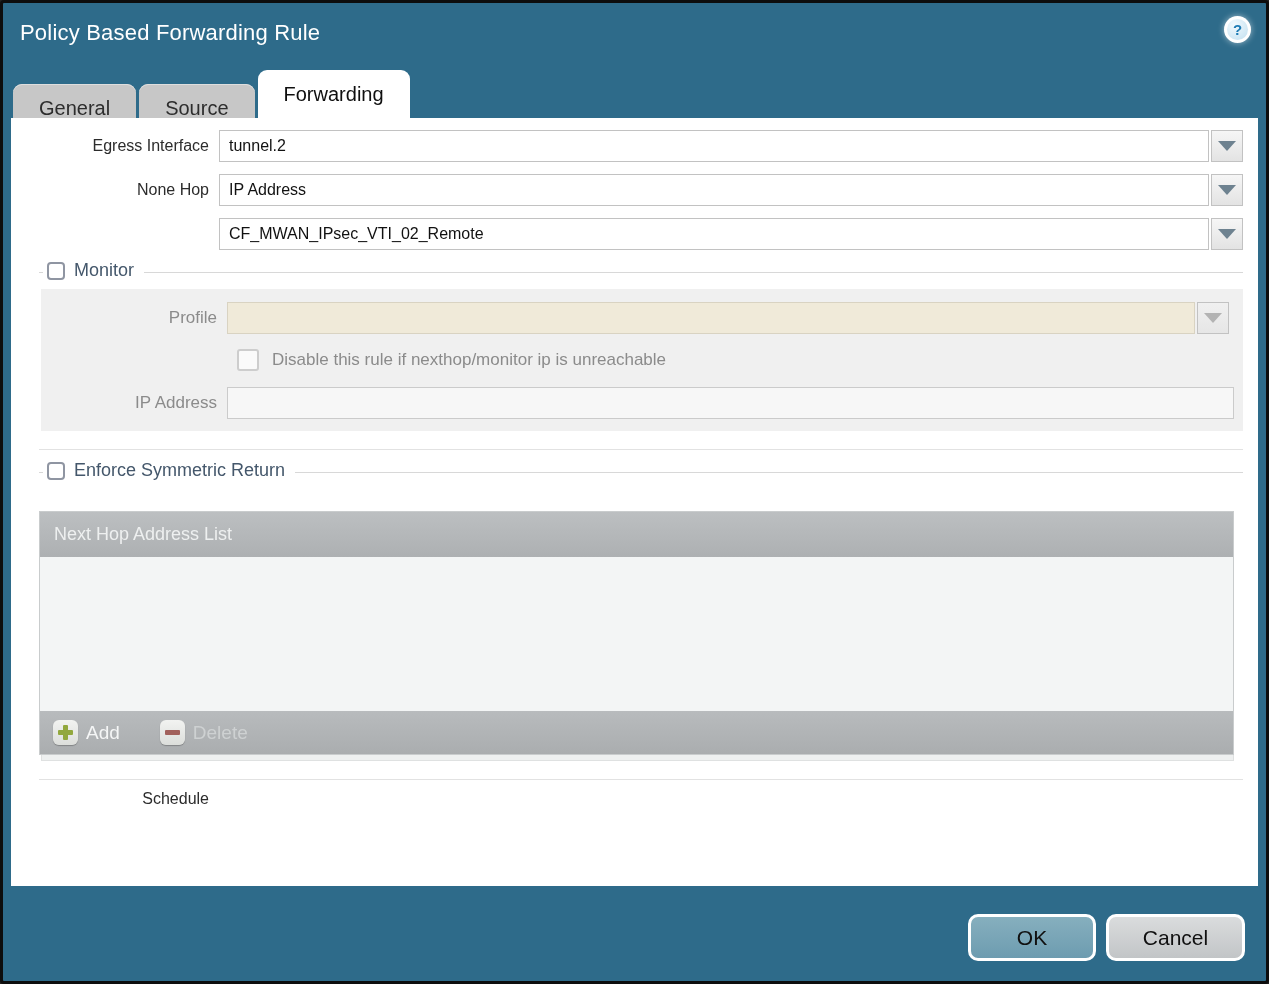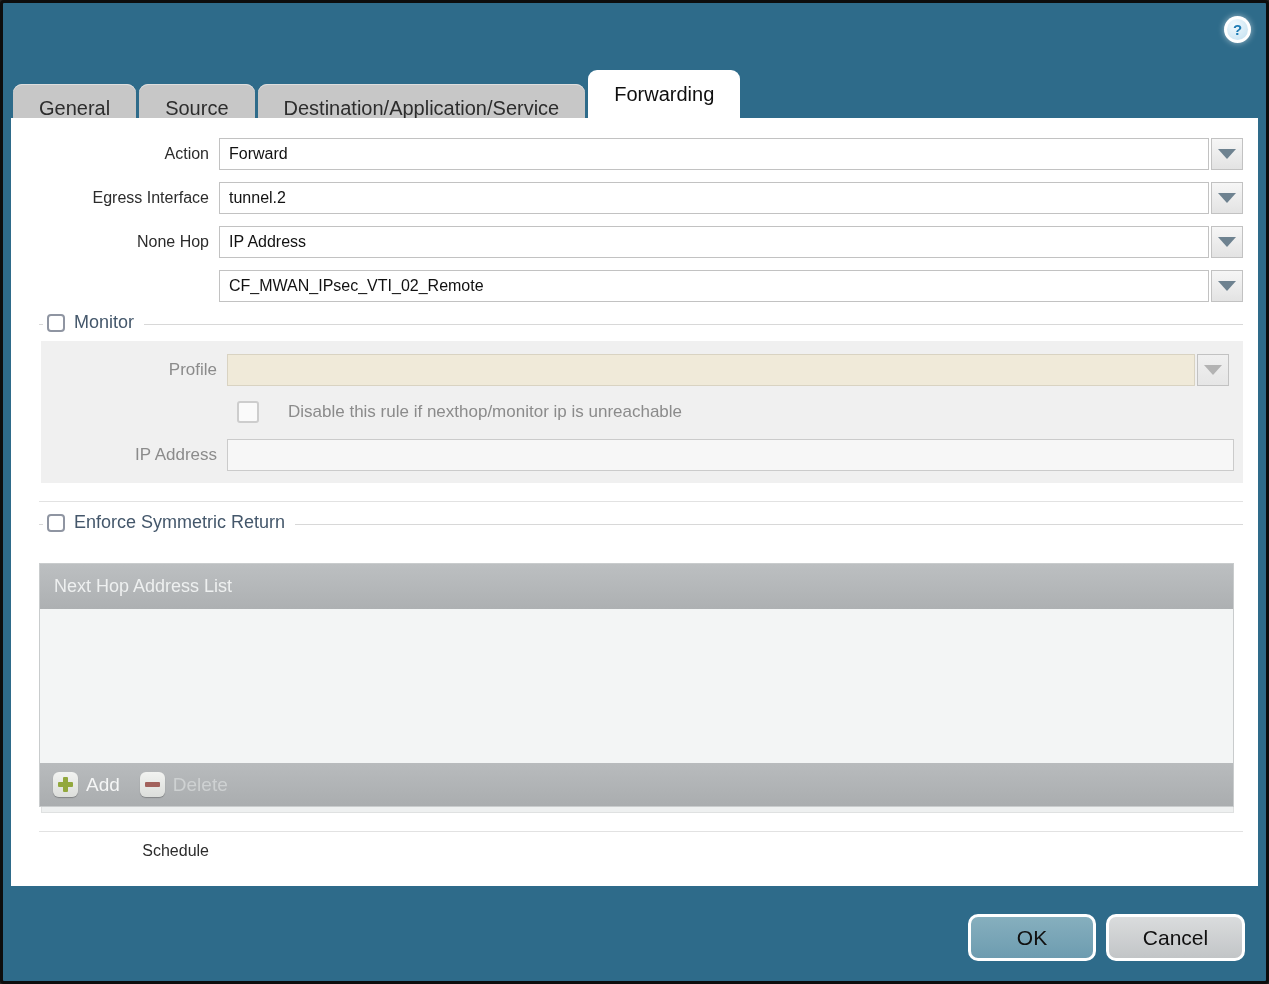--- a/index.html
+++ b/index.html
@@ -42,30 +42,30 @@
   .cbox{width:18px;height:18px;border:2px solid #8f95a2;border-radius:4px;background:#fff;flex:none;cursor:pointer;}
 
   
   .monitorbox{background:#f0f0f0;padding:9px 0 12px;margin-left:2px;}
   .mrow{display:flex;align-items:center;margin-top:12px;justify-content:center;}
   .mrow .lbl{width:186px;color:#8b8b8b;font-size:17px;}
   .combo.beige{background:#f0ead9;border-color:#d9d3c2;cursor:default;}
   .mtrail{width:14px;flex:none;}
   .dcheckrow{display:flex;align-items:center;margin:15px 0 0 196px;}
   .dcbox{width:22px;height:22px;border:2px solid #cdcdcd;border-radius:3px;background:#fafafa;flex:none;}
-  .dchecklabel{margin-left:29px;font-size:17px;color:#8b8b8b;}
+  .dchecklabel{margin-left:13px;font-size:17px;color:#8b8b8b;}
   .input.disabled{flex:1;height:32px;border:1px solid #cbcbcb;background:#f7f7f7;}
   .itrail{width:9px;flex:none;}
 
   
   .tablewrap{margin:22px 9px 0 0;border:1px solid #c9cccd;}
   .thead{height:45px;background:linear-gradient(#bcbfc1,#adb0b2);display:flex;align-items:center;
          padding-left:14px;color:#eef0f0;font-size:18px;}
   .tbody{height:154px;background:#f3f5f5;}
-  .tfoot{height:43px;background:linear-gradient(#b8bbbd,#aaadaf);display:flex;align-items:center;padding-left:13px;gap:20px;}
+  .tfoot{height:43px;background:linear-gradient(#b8bbbd,#aaadaf);display:flex;align-items:center;padding-left:13px;gap:40px;}
   .tbtn{display:flex;align-items:center;gap:8px;cursor:pointer;}
   .tbtn.disabled{cursor:default;}
   .ticon{width:25px;height:25px;border-radius:6px;background:linear-gradient(#f2f3f1,#dcdedb);
          display:flex;align-items:center;justify-content:center;box-shadow:0 1px 1px rgba(0,0,0,.25);}
   .plus{position:relative;width:15px;height:15px;}
   .plus::before{content:"";position:absolute;left:0;top:5px;width:15px;height:5px;background:#92a83d;border-radius:1px;}
   .plus::after{content:"";position:absolute;left:5px;top:0;width:5px;height:15px;background:#92a83d;border-radius:1px;}
   .minus{width:15px;height:5px;background:#a2615c;border-radius:1px;}
   .tbtn .cap{font-size:19px;color:#f5f6f6;}
   .tbtn.disabled .cap{color:#ced1d2;}
@@ -76,43 +76,34 @@
        display:flex;align-items:center;justify-content:center;font-size:21px;color:#101010;cursor:pointer;}
   .btn.ok{left:965px;width:128px;background:linear-gradient(#86afbe,#6d9cb0);}
   .btn.cancel{left:1103px;width:139px;background:linear-gradient(#dadcdd,#c2c5c7);}
 </style>
 </head>
 <body>
 
 <div class="dialog">
 
   <div class="titlebar">
+    <div class="title">Policy Based Forwarding Rule</div>
     <div class="help">
       <div class="inner">?</div>
     </div>
   </div>
 
   <div class="tabstrip">
     <div class="tab">General</div>
     <div class="tab">Source</div>
-    <div class="tab">Destination/Application/Service</div>
     <div class="tab active">Forwarding</div>
   </div>
 
   <div class="panel">
 
-    <div class="row first">
-      <div class="lbl">Action</div>
-      <div class="field">
-        <div class="combo">Forward</div>
-        <div class="ddbtn">
-            <span class="tri"></span>
-          </div>
-      </div>
-    </div>
 
     <div class="row">
       <div class="lbl">Egress Interface</div>
       <div class="field">
         <div class="combo">tunnel.2</div>
         <div class="ddbtn">
             <span class="tri"></span>
           </div>
       </div>
     </div>

